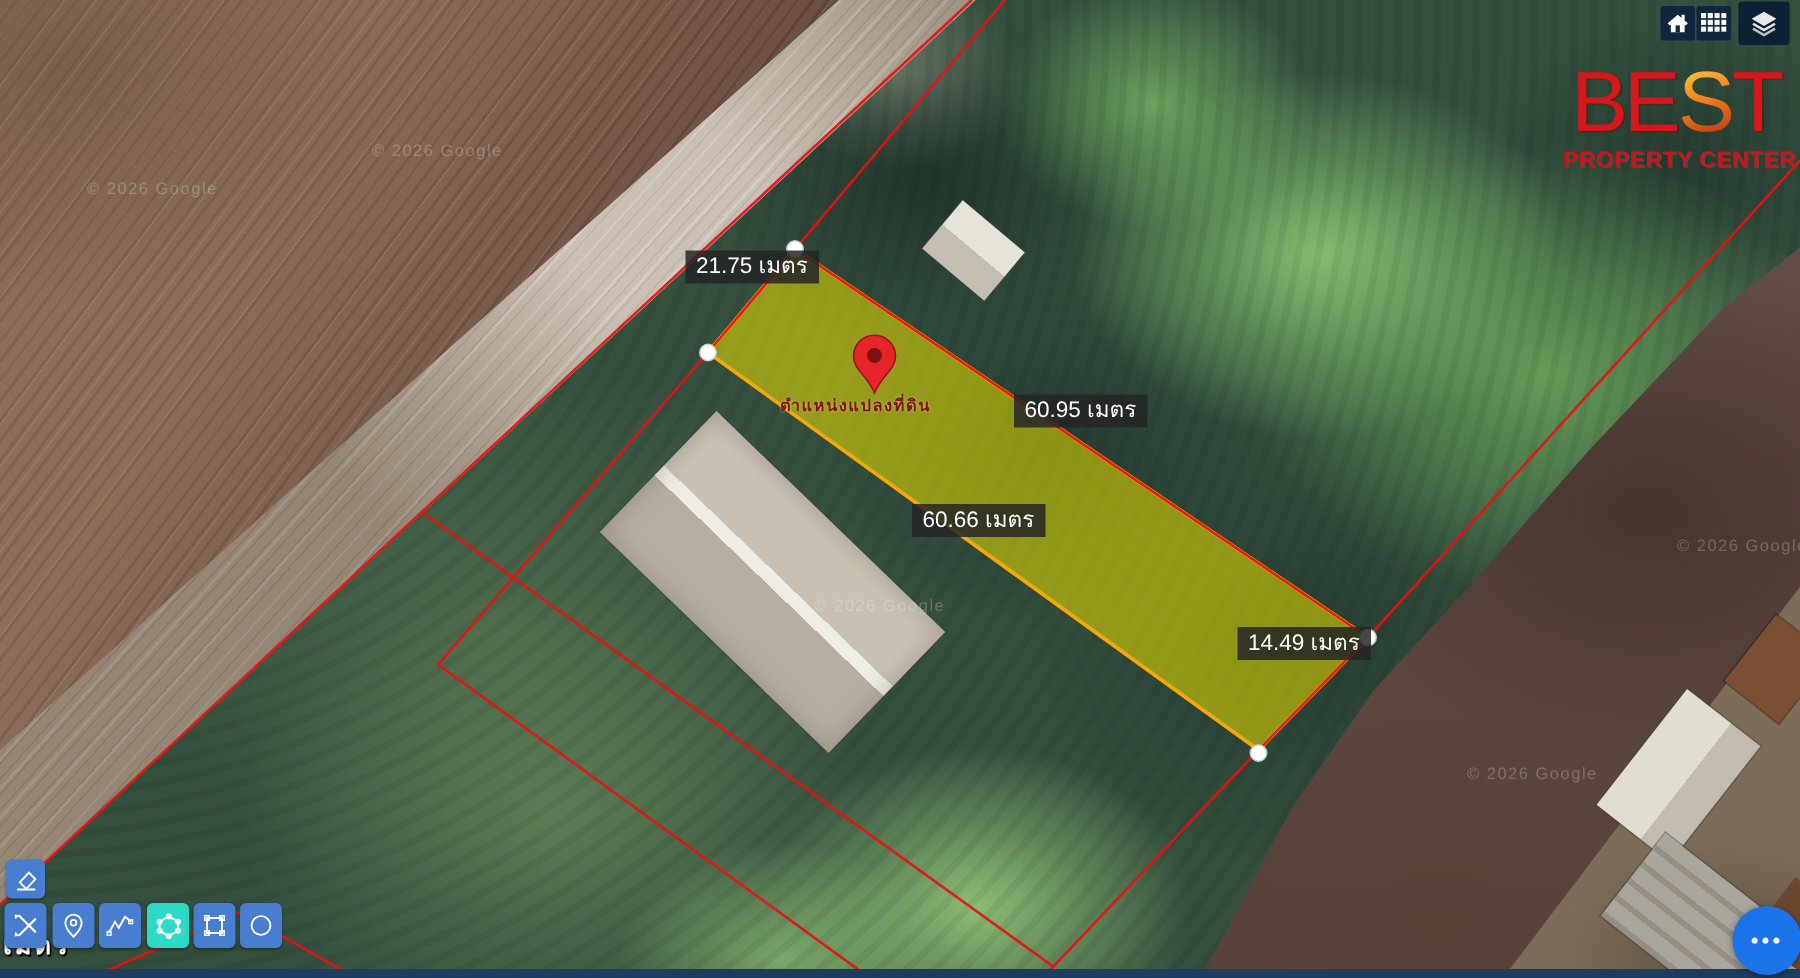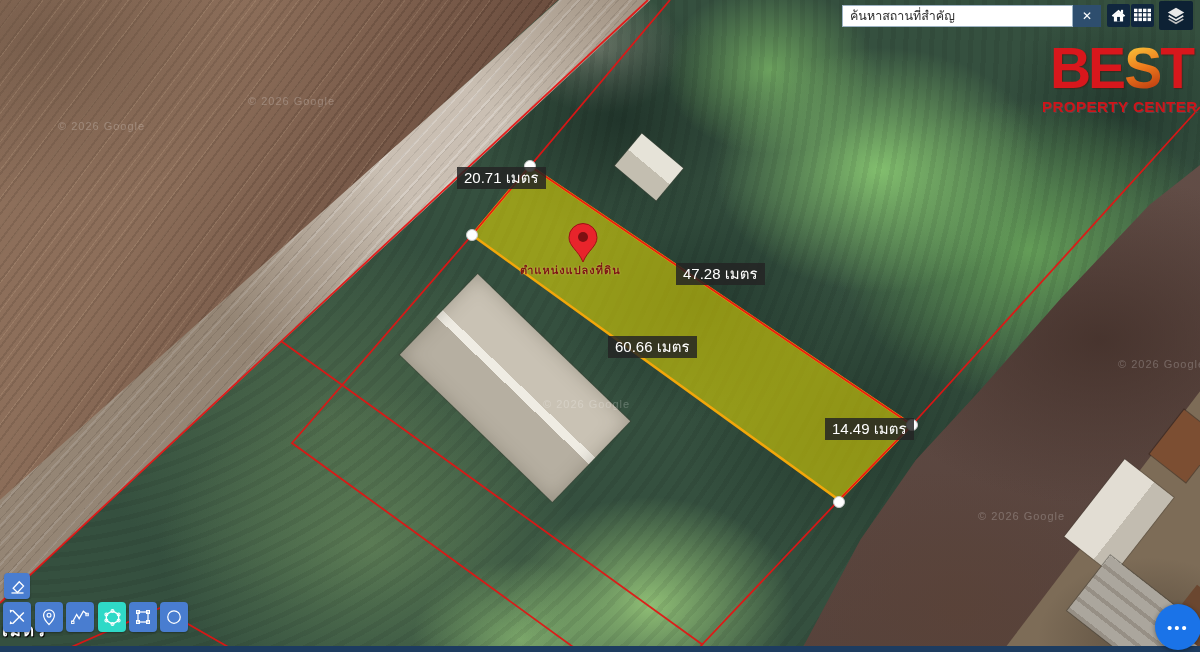--- a/index.html
+++ b/index.html
@@ -94,22 +94,22 @@
   .clear-btn{width:28px;height:22px;background:#2e4e6e;color:#fff;border:none;font-size:12px;
     cursor:pointer;display:flex;align-items:center;justify-content:center;padding:0;}
   .sq-btn{position:absolute;z-index:3;border:none;cursor:pointer;display:flex;align-items:center;
     justify-content:center;padding:0;background:#10263e;border-radius:2px;}
   .btn-home{left:1107px;top:4px;width:23px;height:23px;}
   .btn-grid{left:1131px;top:4px;width:23px;height:23px;}
   .btn-layers{left:1159px;top:1px;width:34px;height:29px;background:#0d2134;}
 
   
   .logo{position:absolute;left:1042px;top:40px;width:150px;z-index:3;text-align:center;line-height:1;}
-  .logo-word{font-size:57px;font-weight:bold;letter-spacing:-3px;color:#d8171c;
-    text-shadow:1px 1px 1px rgba(70,20,10,.45);text-align:right;}
+  .logo-word{font-size:57px;font-weight:normal;letter-spacing:-3px;color:#d8171c;
+    text-shadow:1px 1px 1px rgba(70,20,10,.45);}
   .logo-word .gold{background:linear-gradient(160deg,#f7d03f 10%,#ef7b1c 50%,#b5310f 90%);
     -webkit-background-clip:text;background-clip:text;color:transparent;text-shadow:none;padding:0 1px;}
   .logo-sub{margin-top:2px;font-size:15px;font-weight:bold;color:#cf1419;letter-spacing:.5px;
     text-shadow:1px 1px 0 #4d4d4d;white-space:nowrap;}
 
   
   .scale-label{position:absolute;left:2px;top:616px;z-index:2;color:#fff;font-size:17px;font-weight:bold;
     letter-spacing:2px;text-shadow:0 0 3px #000,1px 1px 0 #000;}
   .tool-btn{position:absolute;z-index:3;width:28px;height:30px;border:none;border-radius:4px;
     background:#497dd0;display:flex;align-items:center;justify-content:center;cursor:pointer;padding:0;
@@ -168,32 +168,26 @@
       <circle cx="472" cy="235" r="5.5"></circle>
       <circle cx="912" cy="425" r="5.5"></circle>
       <circle cx="839" cy="502" r="5.5"></circle>
     </g>
     <g>
       <path d="M583 262 C578 250 569 246.5 569 237.5 a14 14 0 1 1 28 0 C597 246.5 588 250 583 262 z" fill="#e8242b" stroke="#9c1015" stroke-width="1"></path>
       <circle cx="583" cy="237" r="5" fill="#7e1012"></circle>
     </g>
   </svg>
 
-  <div class="mlabel" style="left:457px;top:167px;">20.71 เมตร</div>
-  <div class="mlabel" style="left:676px;top:263px;">47.28 เมตร</div>
+  <div class="mlabel" style="left:457px;top:167px;">21.75 เมตร</div>
+  <div class="mlabel" style="left:676px;top:263px;">60.95 เมตร</div>
   <div class="mlabel" style="left:608px;top:336px;">60.66 เมตร</div>
   <div class="mlabel" style="left:825px;top:418px;">14.49 เมตร</div>
   <div class="pin-label">ตำแหน่งแปลงที่ดิน</div>
 
-  <div class="searchbar">
-    <input type="text" placeholder="ค้นหาสถานที่สำคัญ" style="">
-    <button class="clear-btn">
-      <span>✕</span>
-    </button>
-  </div>
 
   <button class="sq-btn btn-home">
     <svg width="17" height="17" viewBox="0 0 24 24">
       <rect x="15.5" y="4" width="3" height="5" fill="#fff"></rect>
       <path d="M2.5 12 L12 4 L21.5 12 L19.5 14 L12 7.5 L4.5 14 z" fill="#fff"></path>
       <path d="M5.5 12.5 V20.5 H18.5 V12.5 L12 7 z" fill="#fff"></path>
       <rect x="10" y="14" width="4" height="6.5" fill="#10263e"></rect>
     </svg>
   </button>
   <button class="sq-btn btn-grid">

